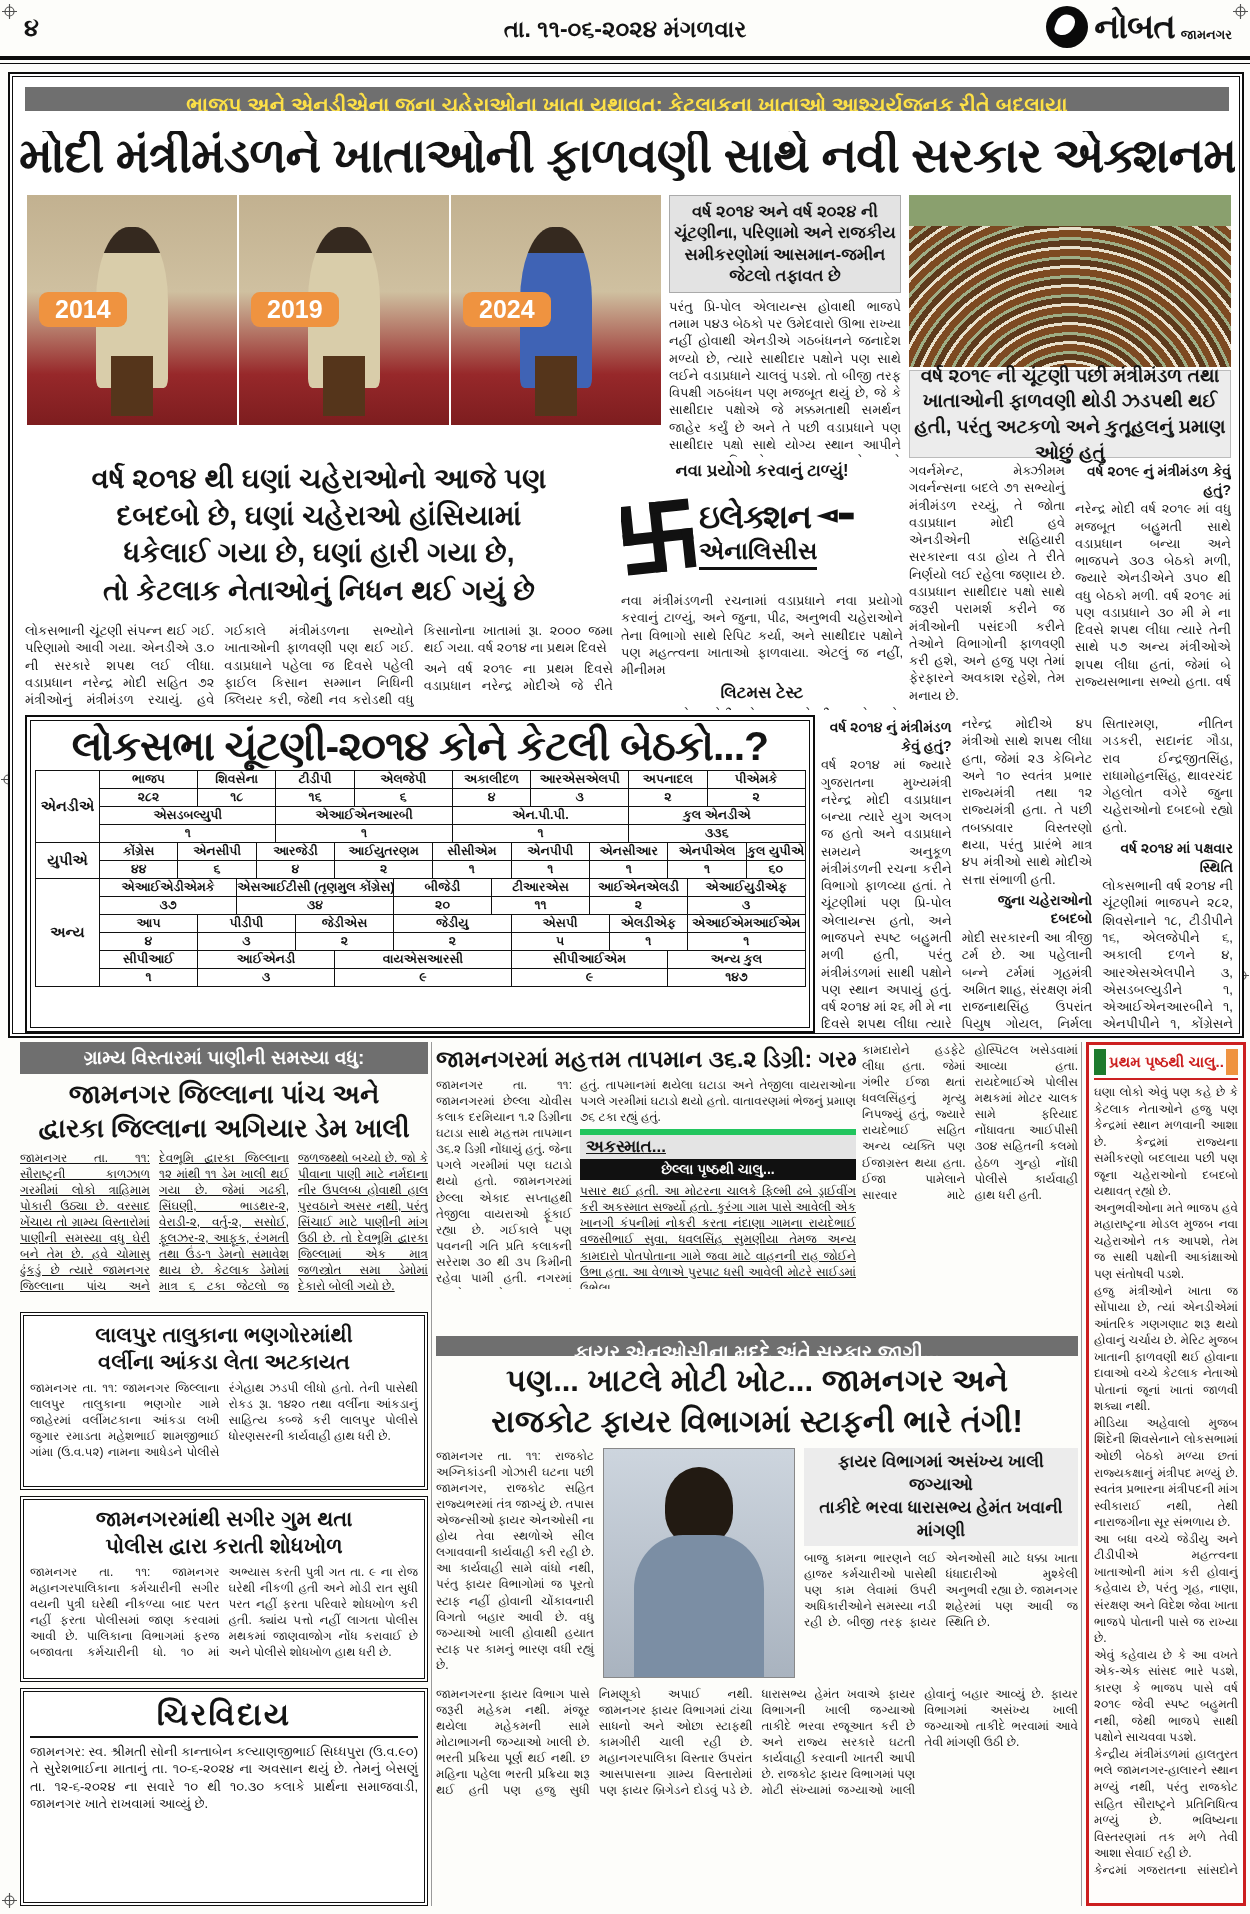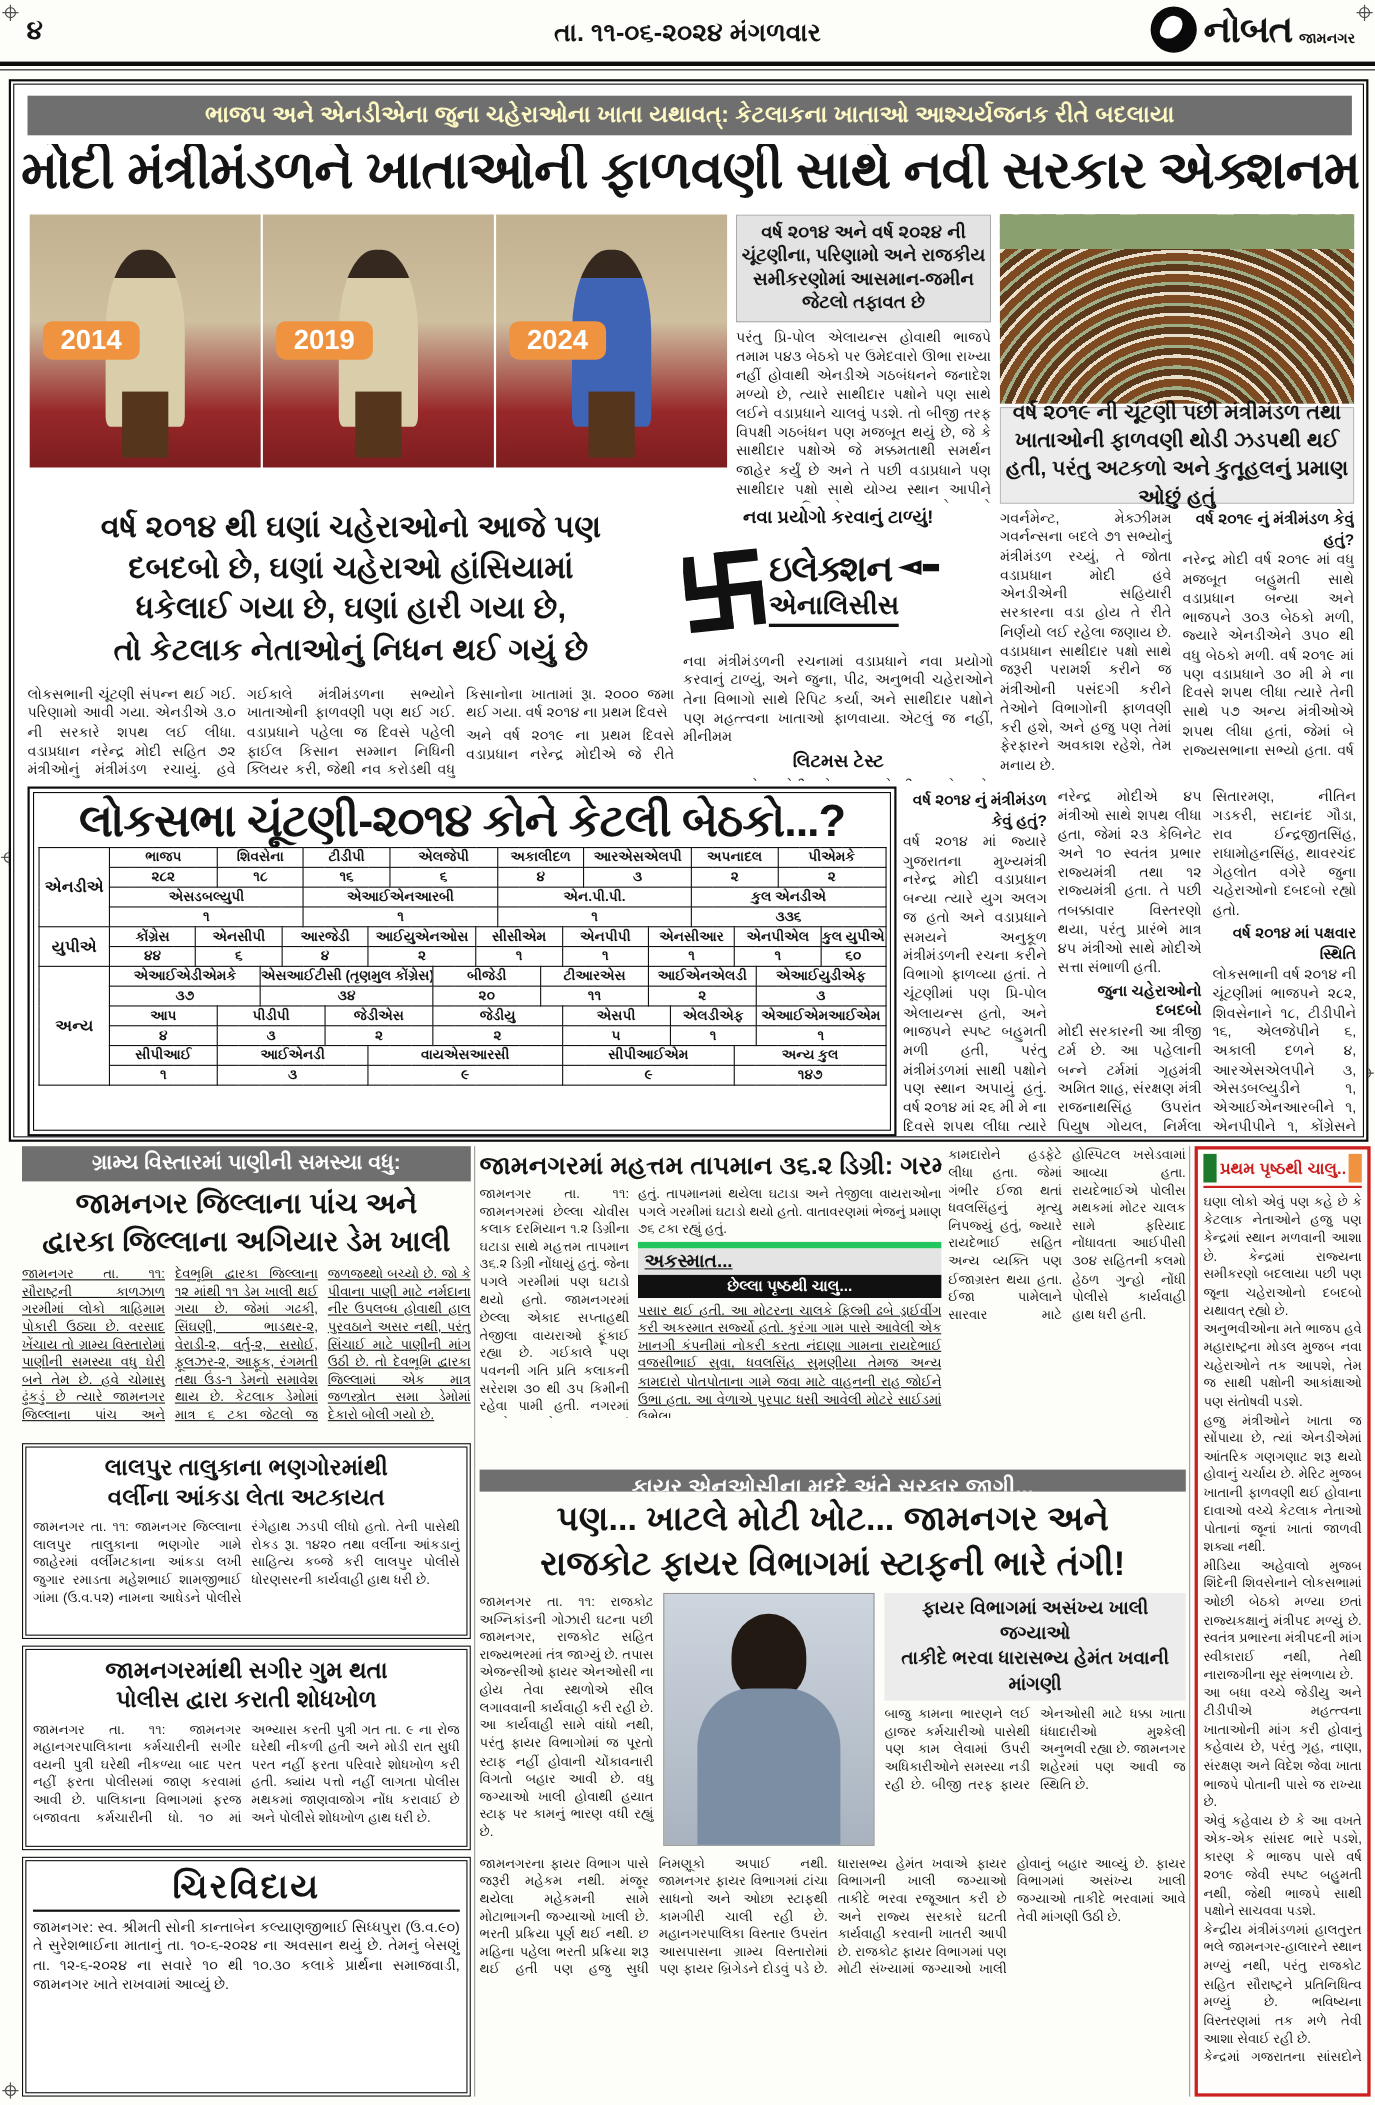--- a/index.html
+++ b/index.html
@@ -18,21 +18,21 @@
       background:#fff;border-radius:60% 40% 70% 30%;transform:rotate(20deg);}
   .mast-name{font-size:34px;font-weight:900;letter-spacing:-1px;}
   .mast-sub{font-size:13px;font-weight:bold;margin-top:16px;}
   .toprule{left:0;top:56px;width:1250px;height:0;border-top:4px solid #0d0d0d;}
   .toprule2{left:0;top:63px;width:1250px;height:0;border-top:1.5px solid #0d0d0d;}
   
   .reg{width:15px;height:15px;opacity:.85;}
   
   .top-wrap{left:8px;top:72px;width:1232px;height:962px;border:2.5px solid #0d0d0d;background:#fff;}
   .top-inner{position:absolute;inset:2px;border:1px solid #0d0d0d;}
-  .kicker{left:12px;top:10px;width:1204px;height:36px;background:#6f6f6f;color:#fef9c3;
+  .kicker{left:12px;top:10px;width:1204px;height:24px;background:#6f6f6f;color:#fde047;
       font-size:21px;font-weight:bold;line-height:36px;white-space:nowrap;overflow:hidden;}
   .headline{left:6px;top:54px;width:1216px;font-size:48px;font-weight:900;letter-spacing:-1px;
       white-space:nowrap;overflow:hidden;line-height:1.05;}
   
   .photo{top:118px;width:210px;height:230px;background:
       linear-gradient(180deg,#c2b190 0%,#cfc0a0 42%,#97282a 78%,#7d1d1f 100%);overflow:hidden;}
   .photo .fig{position:absolute;left:33%;top:14%;width:34%;height:70%;
       background:linear-gradient(#35291f 0 16%,#d9cdaa 16% 100%);border-radius:46% 46% 6% 6%;}
   .photo.v2024 .fig{background:linear-gradient(#35291f 0 16%,#3f63b5 16% 100%);}
   .photo .podium{position:absolute;left:40%;bottom:4%;width:20%;height:26%;background:#55351b;}
@@ -298,21 +298,21 @@
                 <td colspan="9">૧</td>
                 <td colspan="9">૧</td>
                 <td colspan="9">૧</td>
                 <td colspan="9">૩૩૬</td>
               </tr>
               <tr>
                 <td rowspan="2" class="grp">યુપીએ</td>
                 <td colspan="4">કોંગ્રેસ</td>
                 <td colspan="4">એનસીપી</td>
                 <td colspan="4">આરજેડી</td>
-                <td colspan="5">આઈયુએનઓસ</td>
+                <td colspan="5">આઈયુતરણમ</td>
                 <td colspan="4">સીસીએમ</td>
                 <td colspan="4">એનપીપી</td>
                 <td colspan="4">એનસીઆર</td>
                 <td colspan="4">એનપીએલ</td>
                 <td colspan="3">કુલ યુપીએ</td>
               </tr>
               <tr>
                 <td colspan="4">૪૪</td>
                 <td colspan="4">૬</td>
                 <td colspan="4">૪</td>

